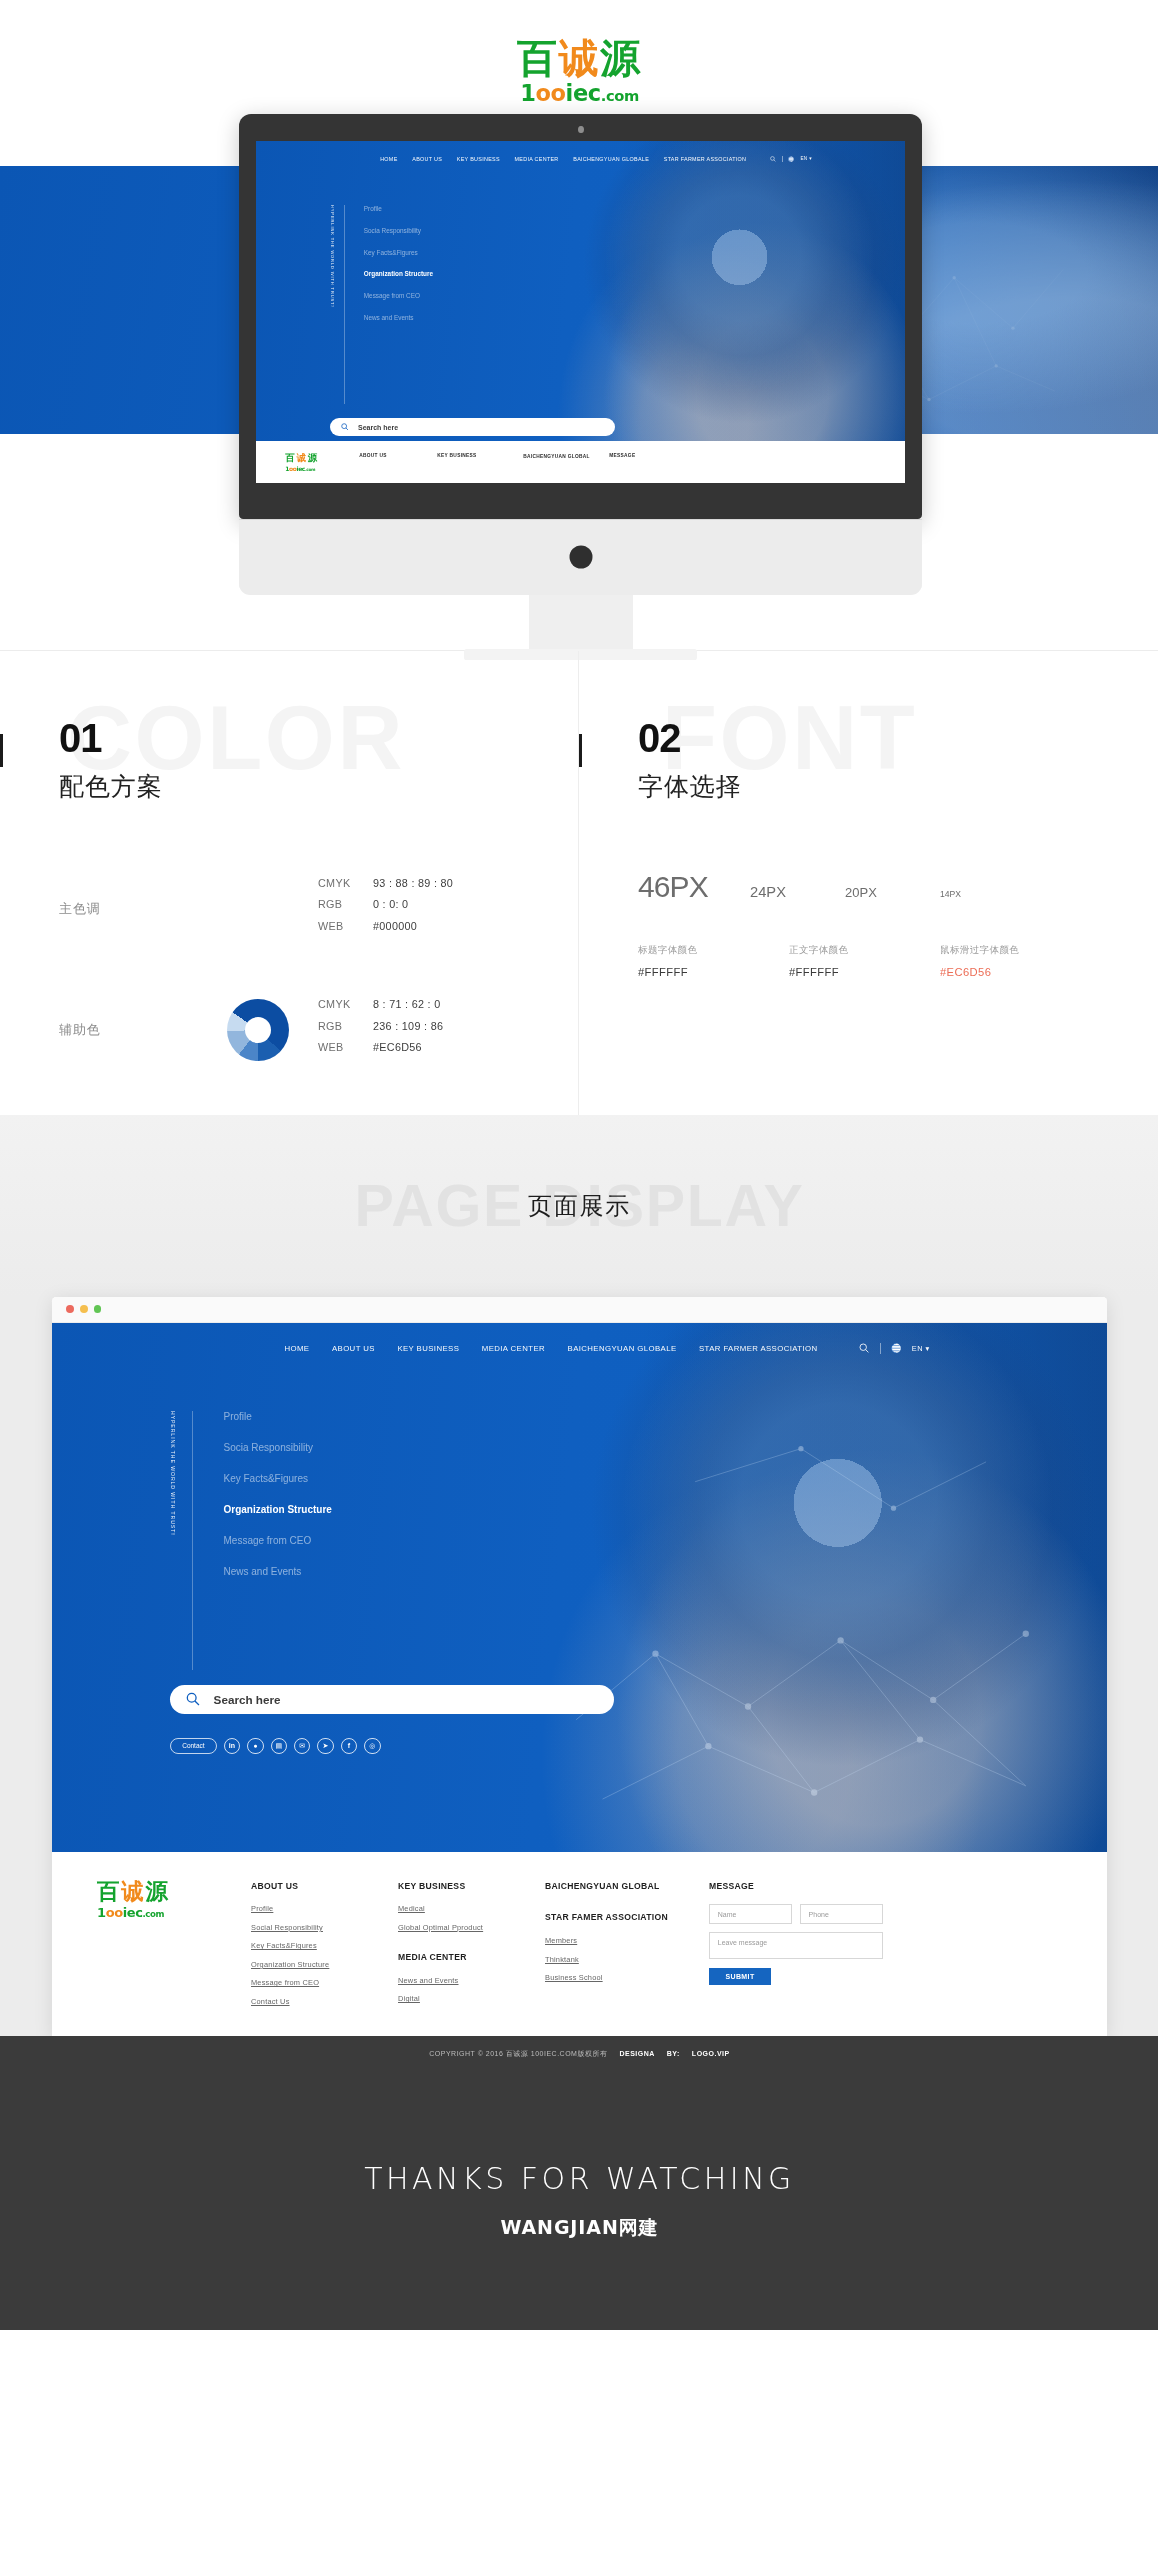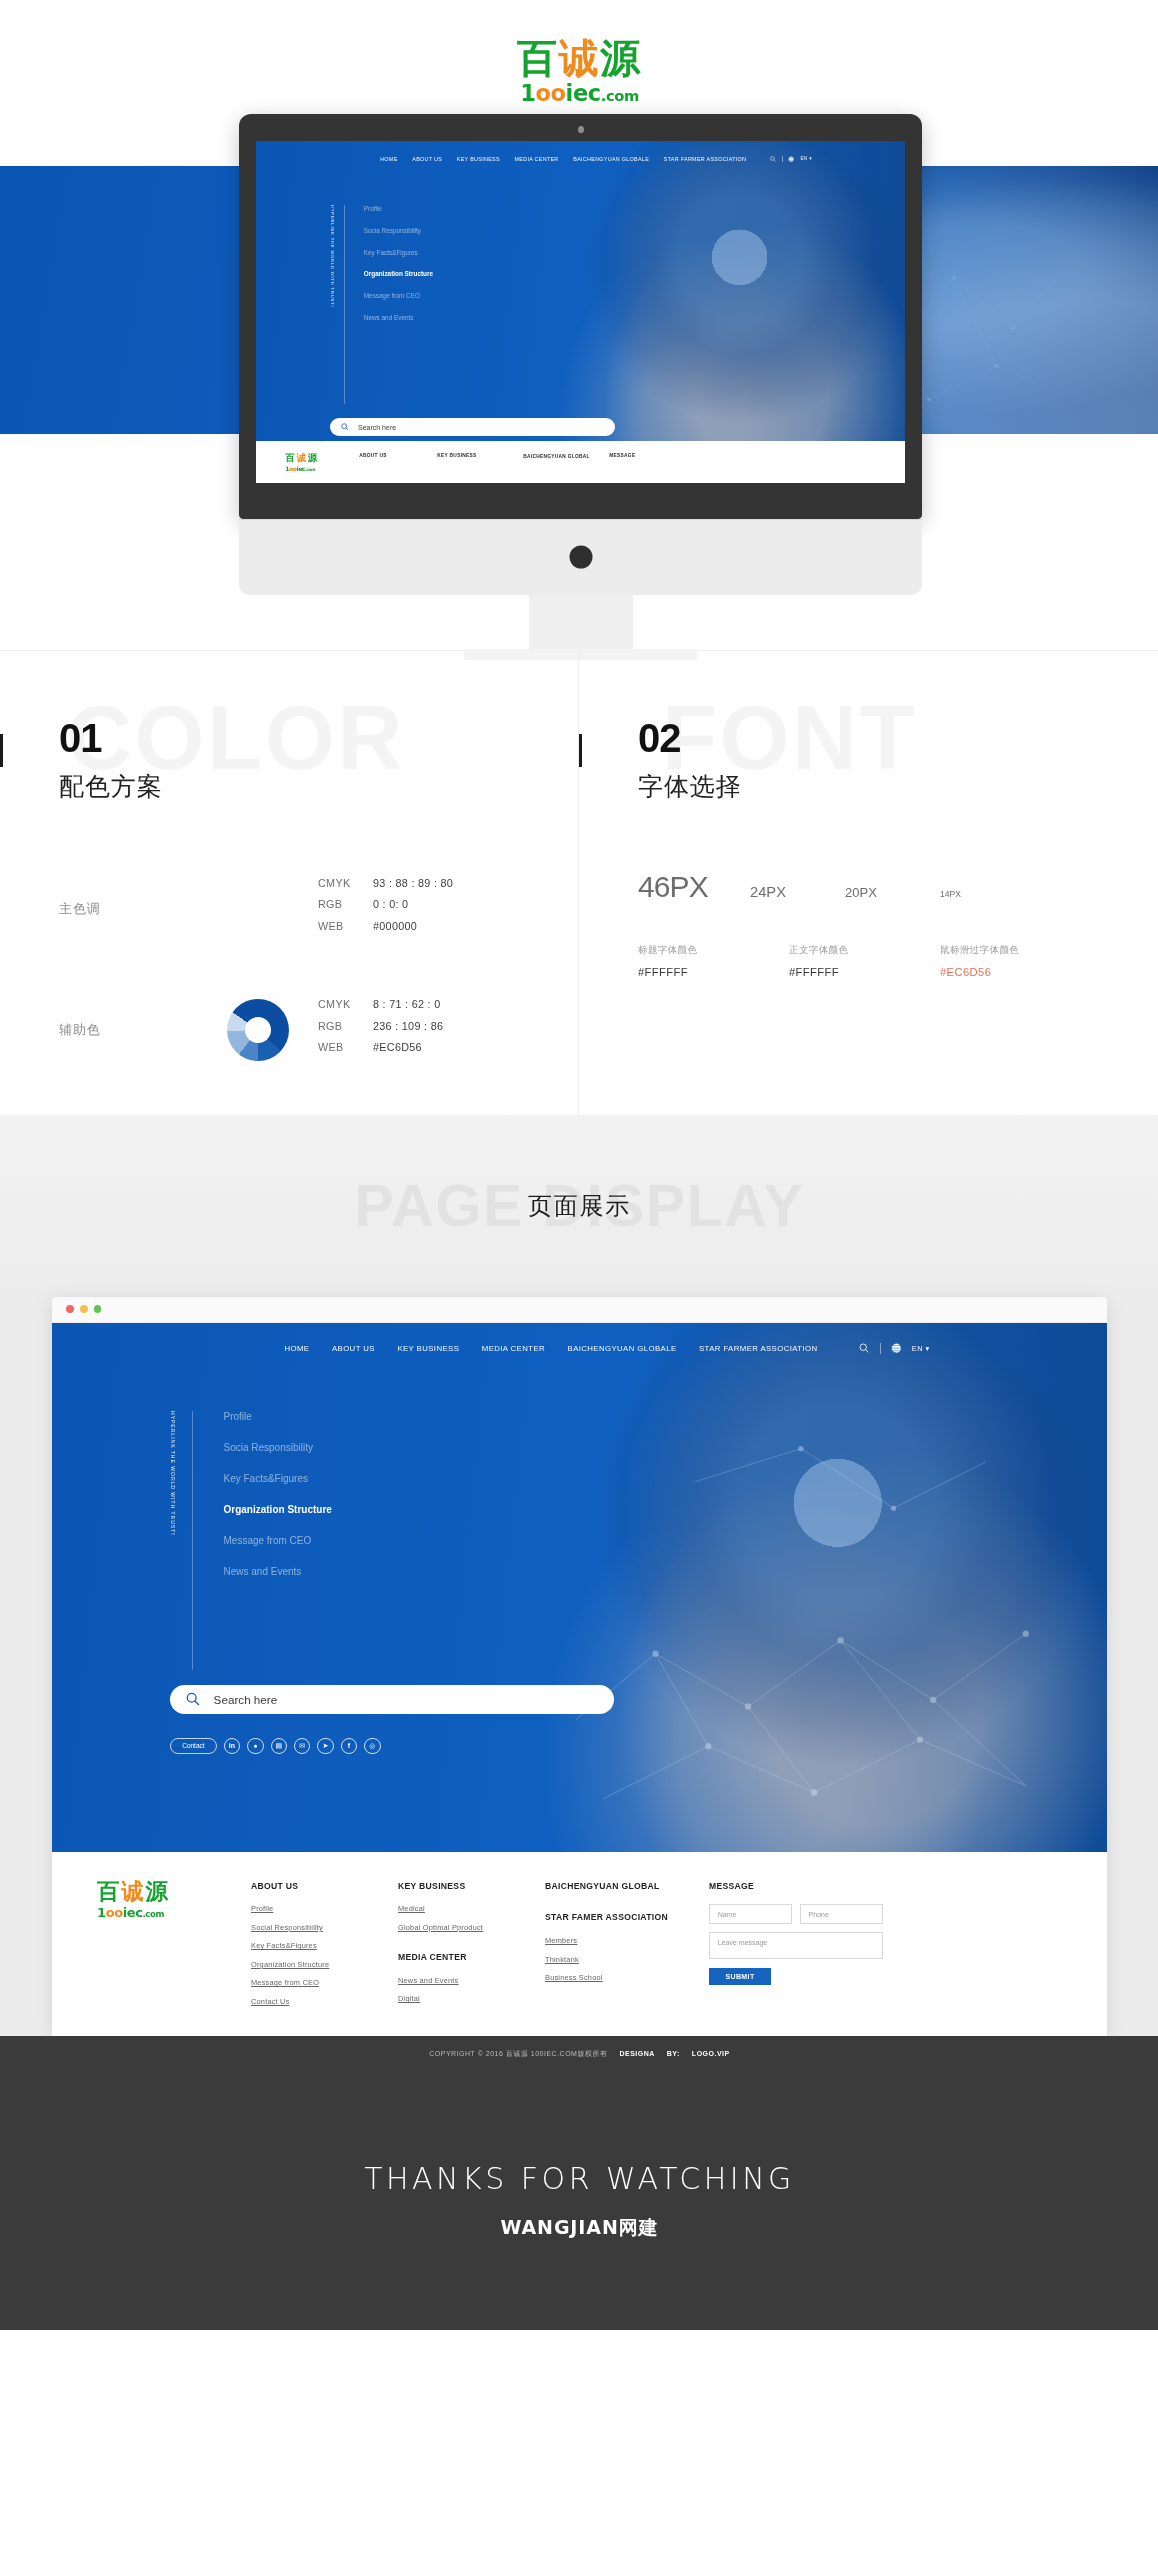--- a/index.html
+++ b/index.html
@@ -83,21 +83,21 @@
   .site-nav { position:relative; display:flex; align-items:center; justify-content:center; gap:0; }
   .site-nav a { color:#fff; text-decoration:none; opacity:.97; white-space:nowrap; }
   .nav-sep { background:rgba(255,255,255,.45); }
   .site-body { position:relative; display:flex; }
   .vtext { writing-mode:vertical-rl; color:#fff; opacity:.92; letter-spacing:0.9px; white-space:nowrap; }
   .vrule { background:rgba(255,255,255,.30); }
   .sublinks { display:flex; flex-direction:column; }
   .sublinks a { color:rgba(255,255,255,.52); text-decoration:none; white-space:nowrap; }
   .sublinks a.active { color:#fff; font-weight:700; opacity:1; }
   .searchbar { background:#fff; border-radius:864px; display:flex; align-items:center; position:relative; }
-  .searchbar .ph { color:#3b3b3b; }
+  .searchbar .ph { color:#3b3b3b;font-weight:bold; }
   .contact-row { display:flex; align-items:center; }
   .pill { border:0.9px solid rgba(255,255,255,.75); border-radius:864px; color:#fff; display:flex;
           align-items:center; justify-content:center; white-space:nowrap; }
   .sico { border:0.9px solid rgba(255,255,255,.8); border-radius:50%; color:#fff; display:flex;
           align-items:center; justify-content:center; font-weight:700; }
 
   
   .m .site-nav { height:35px; font-size:5.4px; letter-spacing:0.3px; gap:14.7px; padding-left:31px; }
   .m .site-body { padding:29px 0 0 74px; }
   .m .vtext { font-size:4px; height:130px; margin-right:8.6px; }

